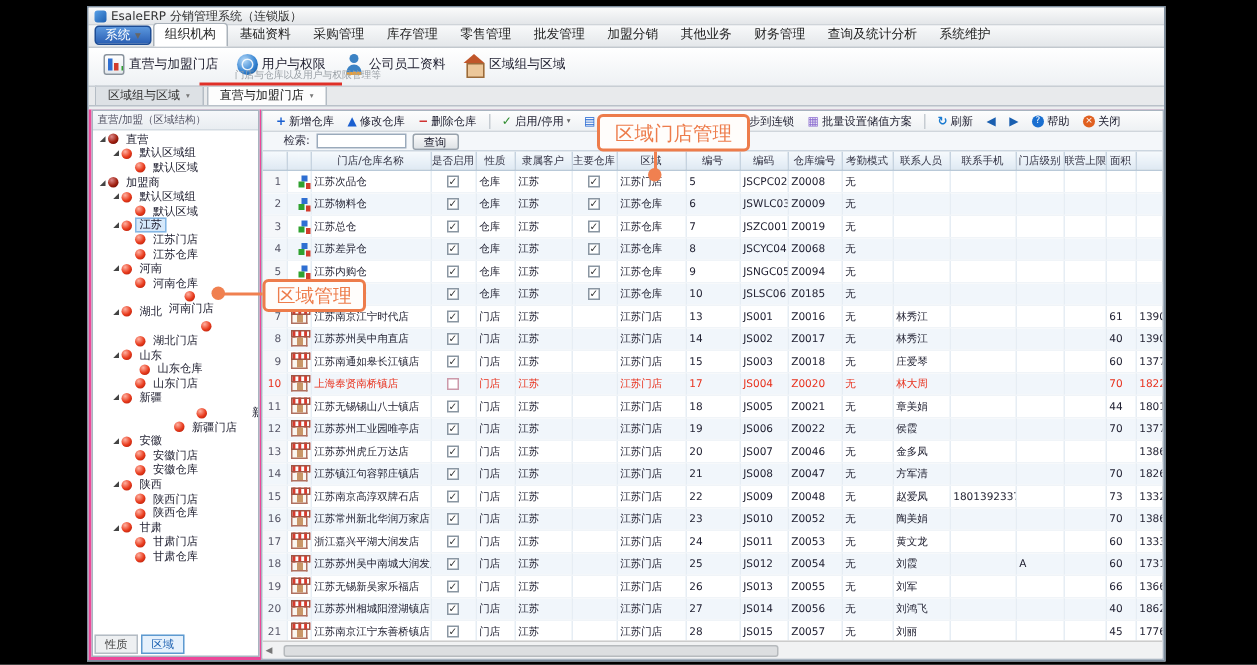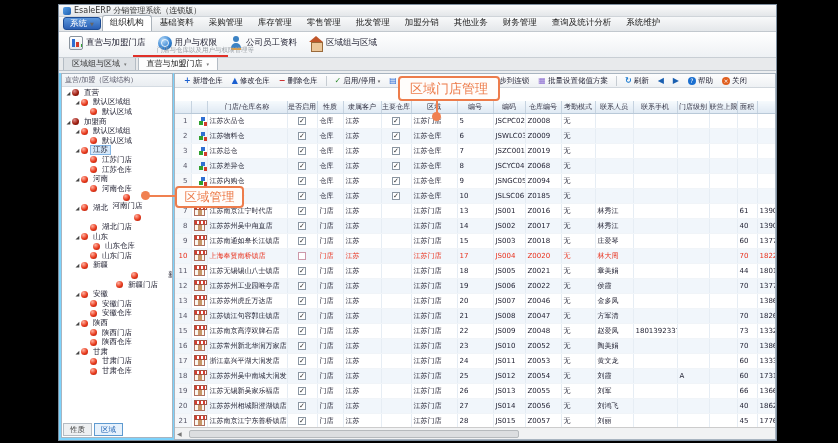--- a/index.html
+++ b/index.html
@@ -30,21 +30,21 @@
   .ri-house::before{content:"";position:absolute;left:0;top:0;border-left:7px solid transparent;border-right:7px solid transparent;border-bottom:6px solid #c0562a}
   .ri-house::after{content:"";position:absolute;left:2px;top:6px;width:10px;height:8px;background:#ecc79a;border:1px solid #9a6a3a}
   .ribcap{position:absolute;left:87px;bottom:2px;width:108px;text-align:right;font-size:6.5px;color:#9aa0a6}
   .redline{position:absolute;left:74px;bottom:0;width:95px;height:2px;background:#e03028}
   
   .doctabs{height:13px;background:#e8eaec;display:flex;align-items:flex-end;padding-left:4px;border-bottom:1px solid #b9c1c9}
   .dtab{font-size:8px;color:#333;padding:1px 8px 1px 8px;border:1px solid #b4bcc4;border-bottom:none;background:#dde1e5;border-radius:2px 2px 0 0;margin-right:2px;display:flex;gap:4px;align-items:center}
   .dtab.on{background:#fdfdfd;color:#111}
   .dtab .car{font-size:5px;color:#777}
   
-  .content{position:absolute;left:0;top:68px;right:0;bottom:0;background:#7dd3fc}
+  .content{position:absolute;left:0;top:68px;right:0;bottom:0;background:#ec4899}
   .side{position:absolute;left:2px;top:0;width:112px;bottom:2px;background:#fff;border:1px solid #a8b4c0}
   .sidehead{height:13px;background:linear-gradient(#f6f8fa,#e9edf1);border-bottom:1px solid #d4dbe2;font-size:7px;color:#556;display:flex;align-items:center;padding-left:3px;white-space:nowrap}
   .tree{position:absolute;left:0;top:14px;right:0;bottom:16px;overflow:hidden}
   .trow{height:9.6px;display:flex;align-items:center;font-size:7.5px;color:#223;white-space:nowrap}
   .arr{font-size:5px;color:#444;width:7px;flex:none;text-align:center}
   .ball{width:7px;height:7px;border-radius:50%;flex:none;background:radial-gradient(circle at 35% 30%,#ffb0a0,#e83a1c 55%,#9c1505);margin:0 2px 0 0}
   .ball.dark{background:radial-gradient(circle at 35% 30%,#d88,#a02010 55%,#500)}
   .tlabel{padding:0 2px;border:1px solid transparent;line-height:8px}
   .tlabel.sel{background:#d6e9fb;border-color:#84b6e4}
   .sidetabs{position:absolute;left:1px;bottom:1px;display:flex;gap:2px}
@@ -361,20 +361,25 @@
           </div>
           <div class="tbtn">
             <span class="tbi pill" style="background: rgb(26, 111, 208);">?</span>
             <span>帮助</span>
           </div>
           <div class="tbtn">
             <span class="tbi pill" style="background: rgb(224, 96, 32);">×</span>
             <span>关闭</span>
           </div>
         </div>
+      <div class="srow">
+        <label>检索:</label>
+        <input class="sinput" value="" style="">
+        <button class="sbtn">查询</button>
+      </div>
       <div class="gridwrap">
         <table>
           <colgroup id="cols">
               <col style="width: 16px;">
               <col style="width: 16px;">
               <col style="width: 80px;">
               <col style="width: 30px;">
               <col style="width: 26px;">
               <col style="width: 38px;">
               <col style="width: 30px;">

